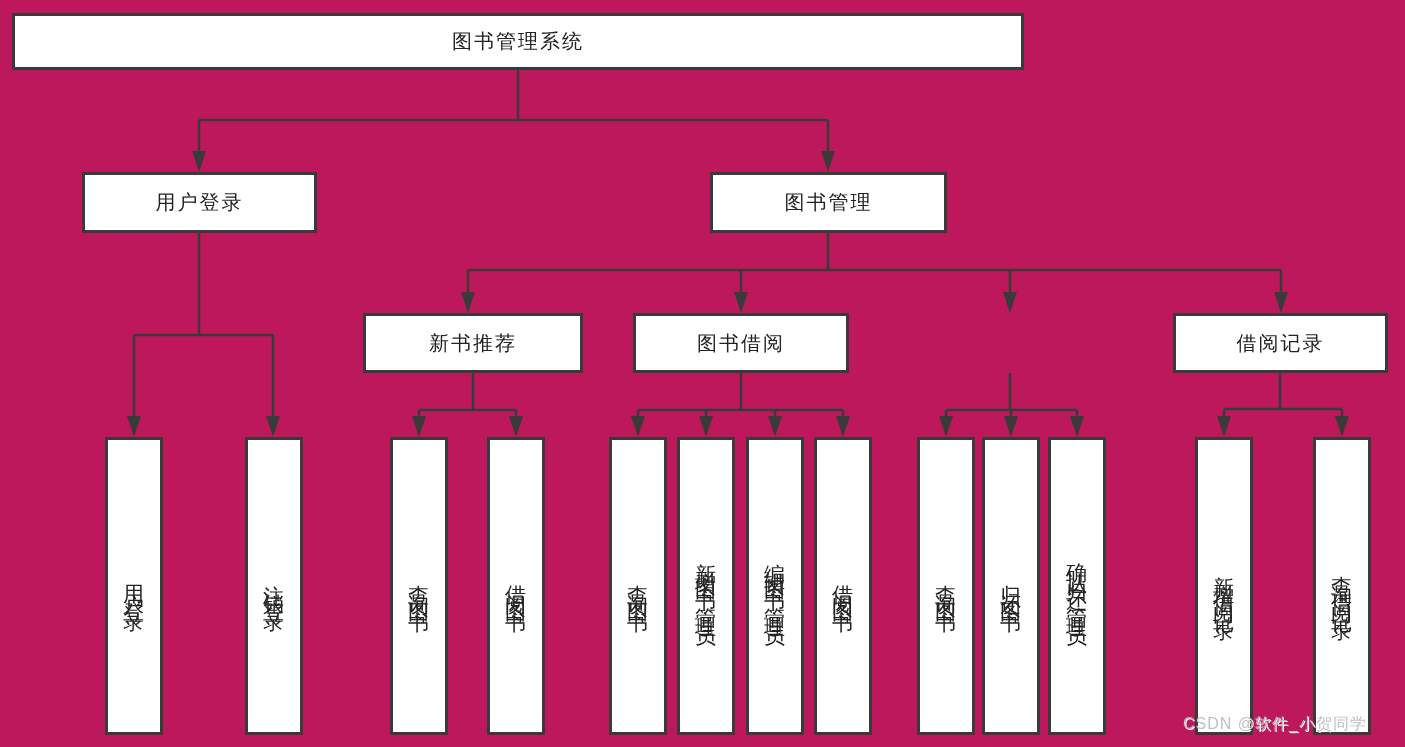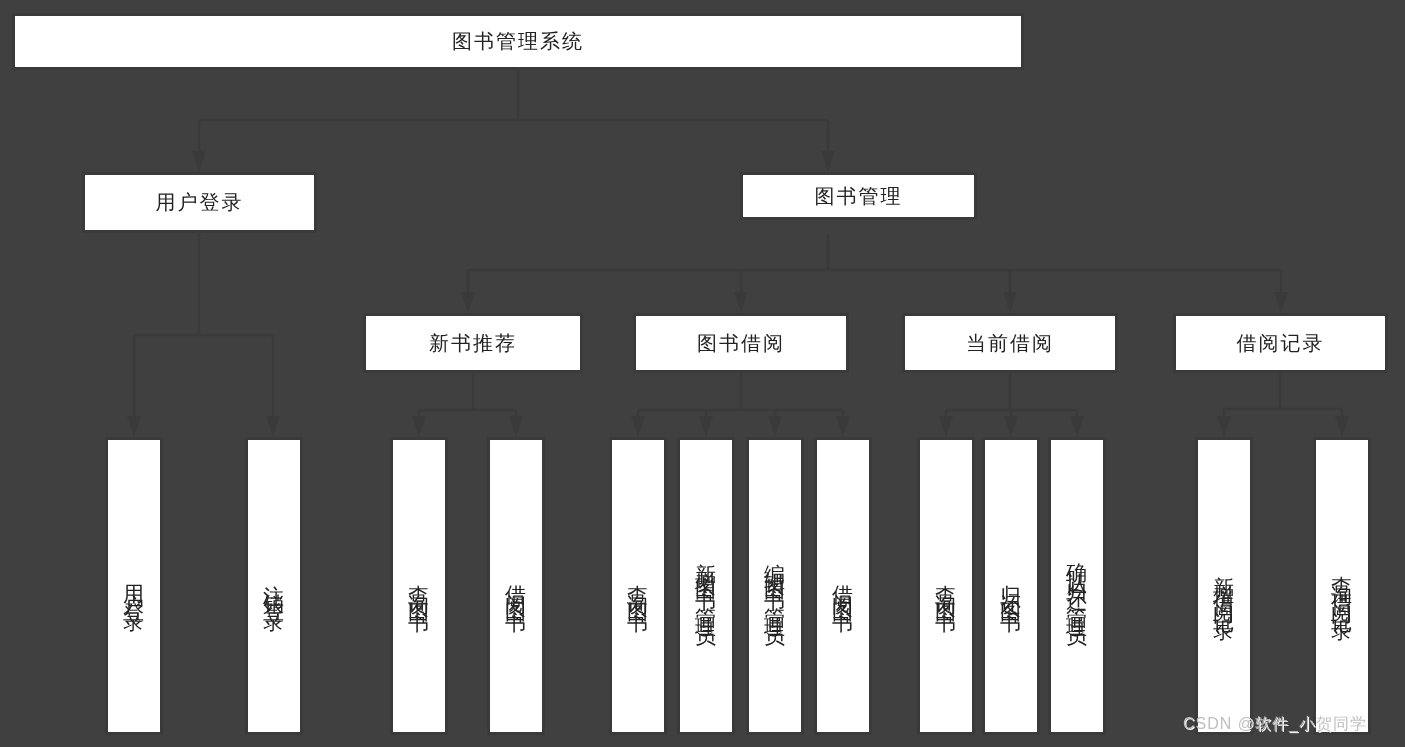--- a/index.html
+++ b/index.html
@@ -5,21 +5,21 @@
   html, body {
     margin: 0;
     padding: 0;
     background: #ffffff;
     font-family: "Liberation Sans", "DejaVu Sans", sans-serif;
   }
   .canvas {
     position: relative;
     width: 1405px;
     height: 747px;
-    background: #404040;
+    background: #be185d;
     overflow: hidden;
   }
   .connectors {
     position: absolute;
     left: 0;
     top: 0;
     width: 1405px;
     height: 747px;
     z-index: 1;
   }
@@ -135,33 +135,30 @@
     </g>
   </svg>
 
   <div class="node" style="left:12px; top:13px; width:1012px; height:57px;">
     <span class="lbl">图书管理系统</span>
   </div>
 
   <div class="node" style="left:82px; top:172px; width:235px; height:61px;">
     <span class="lbl">用户登录</span>
   </div>
-  <div class="node" style="left:740px; top:172px; width:237px; height:48px;">
+  <div class="node" style="left:710px; top:172px; width:237px; height:61px;">
     <span class="lbl">图书管理</span>
   </div>
 
   <div class="node" style="left:363px; top:313px; width:220px; height:60px;text-align:right;">
     <span class="lbl">新书推荐</span>
   </div>
   <div class="node" style="left:633px; top:313px; width:216px; height:60px;">
     <span class="lbl">图书借阅</span>
   </div>
-  <div class="node" style="left:902px; top:313px; width:216px; height:60px;">
-    <span class="lbl">当前借阅</span>
-  </div>
   <div class="node" style="left:1173px; top:313px; width:215px; height:60px;text-align:center;">
     <span class="lbl">借阅记录</span>
   </div>
 
   <div class="node vbox" style="left:105px;">
     <span class="lbl">用户登录</span>
   </div>
   <div class="node vbox" style="left:245px;">
     <span class="lbl">注销登录</span>
   </div>

